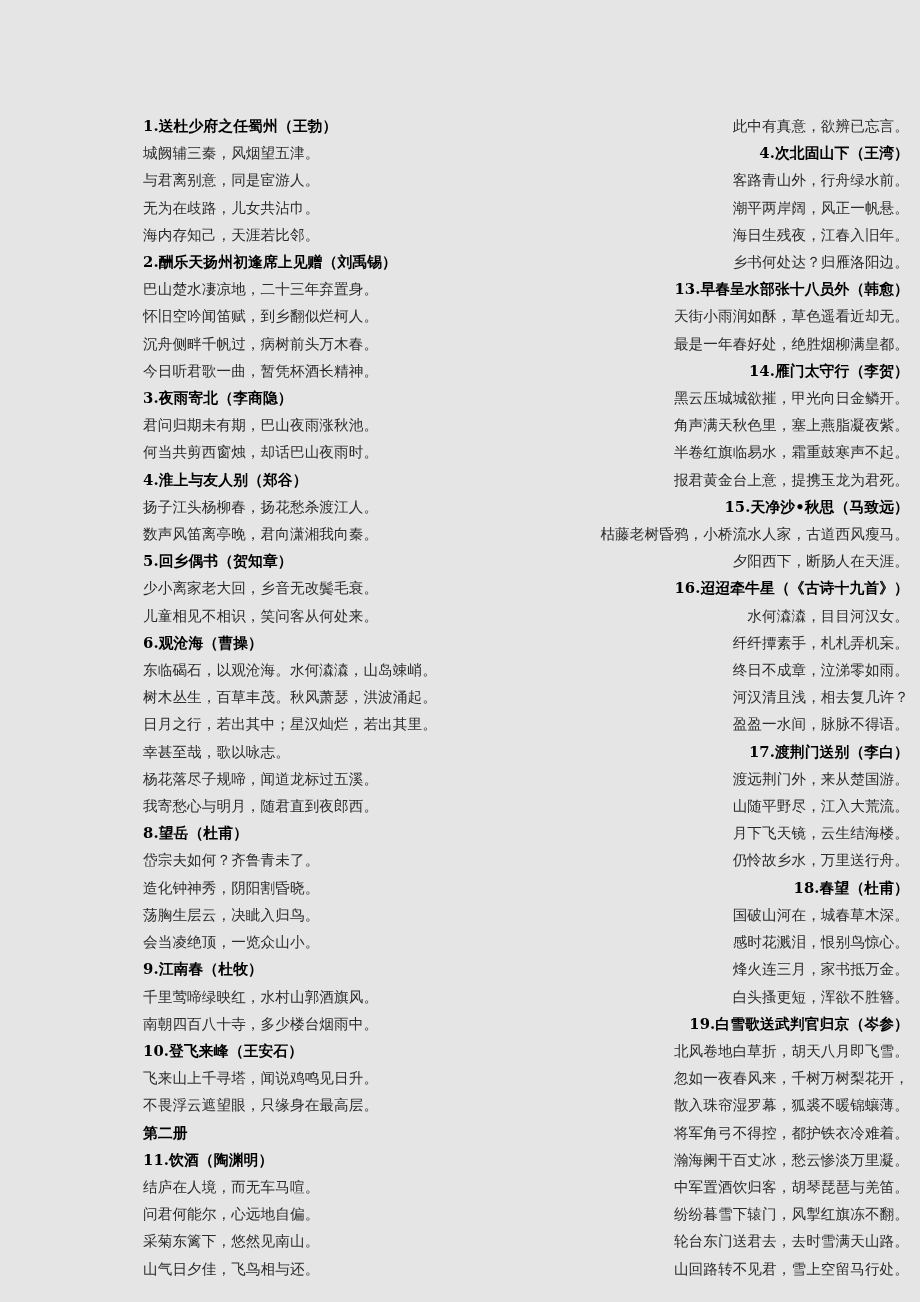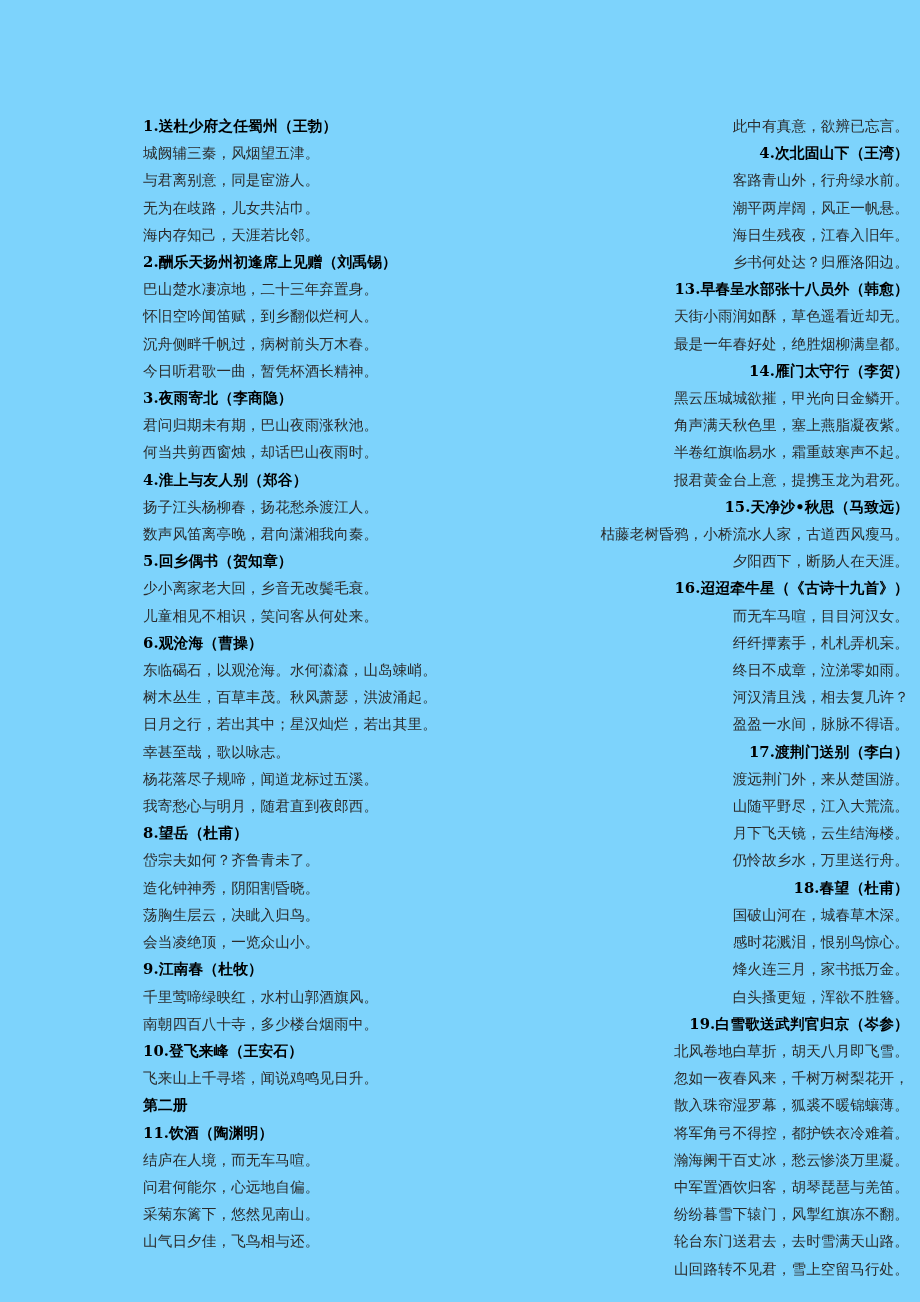--- a/index.html
+++ b/index.html
@@ -4,21 +4,21 @@
 <style>
   html, body {
     margin: 0;
     padding: 0;
     background: #ffffff;
   }
   #page {
     position: relative;
     width: 920px;
     height: 1302px;
-    background: #7dd3fc;
+    background: #e5e5e5;
     overflow: hidden;
     font-family: "DejaVu Serif", "Liberation Serif", serif;
   }
   .columns {
     position: absolute;
     top: 112px;
     left: 0;
     width: 920px;
     display: flex;
     flex-direction: row;
@@ -89,20 +89,21 @@
         <div class="line heading">8.望岳（杜甫）</div>
         <div class="line verse">岱宗夫如何？齐鲁青未了。</div>
         <div class="line verse">造化钟神秀，阴阳割昏晓。</div>
         <div class="line verse">荡胸生层云，决眦入归鸟。</div>
         <div class="line verse">会当凌绝顶，一览众山小。</div>
         <div class="line heading">9.江南春（杜牧）</div>
         <div class="line verse">千里莺啼绿映红，水村山郭酒旗风。</div>
         <div class="line verse">南朝四百八十寺，多少楼台烟雨中。</div>
         <div class="line heading">10.登飞来峰（王安石）</div>
         <div class="line verse">飞来山上千寻塔，闻说鸡鸣见日升。</div>
+        <div class="line verse">不畏浮云遮望眼，只缘身在最高层。</div>
         <div class="line heading">第二册</div>
         <div class="line heading">11.饮酒（陶渊明）</div>
         <div class="line verse">结庐在人境，而无车马喧。</div>
         <div class="line verse">问君何能尔，心远地自偏。</div>
         <div class="line verse">采菊东篱下，悠然见南山。</div>
         <div class="line verse">山气日夕佳，飞鸟相与还。</div>
       </div>
     <div class="col col-right">
         <div class="line verse">此中有真意，欲辨已忘言。</div>
         <div class="line heading">4.次北固山下（王湾）</div>
@@ -115,21 +116,21 @@
         <div class="line verse">最是一年春好处，绝胜烟柳满皇都。</div>
         <div class="line heading">14.雁门太守行（李贺）</div>
         <div class="line verse">黑云压城城欲摧，甲光向日金鳞开。</div>
         <div class="line verse">角声满天秋色里，塞上燕脂凝夜紫。</div>
         <div class="line verse">半卷红旗临易水，霜重鼓寒声不起。</div>
         <div class="line verse">报君黄金台上意，提携玉龙为君死。</div>
         <div class="line heading">15.天净沙•秋思（马致远）</div>
         <div class="line verse">枯藤老树昏鸦，小桥流水人家，古道西风瘦马。</div>
         <div class="line verse">夕阳西下，断肠人在天涯。</div>
         <div class="line heading">16.迢迢牵牛星（《古诗十九首》）</div>
-        <div class="line verse">而无车马喧，目目河汉女。</div>
+        <div class="line verse">水何潹潹，目目河汉女。</div>
         <div class="line verse">纤纤撢素手，札札弄机杗。</div>
         <div class="line verse">终日不成章，泣涕零如雨。</div>
         <div class="line verse">河汉清且浅，相去复几许？</div>
         <div class="line verse">盈盈一水间，脉脉不得语。</div>
         <div class="line heading">17.渡荆门送别（李白）</div>
         <div class="line verse">渡远荆门外，来从楚国游。</div>
         <div class="line verse">山随平野尽，江入大荒流。</div>
         <div class="line verse">月下飞天镜，云生结海楼。</div>
         <div class="line verse">仍怜故乡水，万里送行舟。</div>
         <div class="line heading">18.春望（杜甫）</div>

